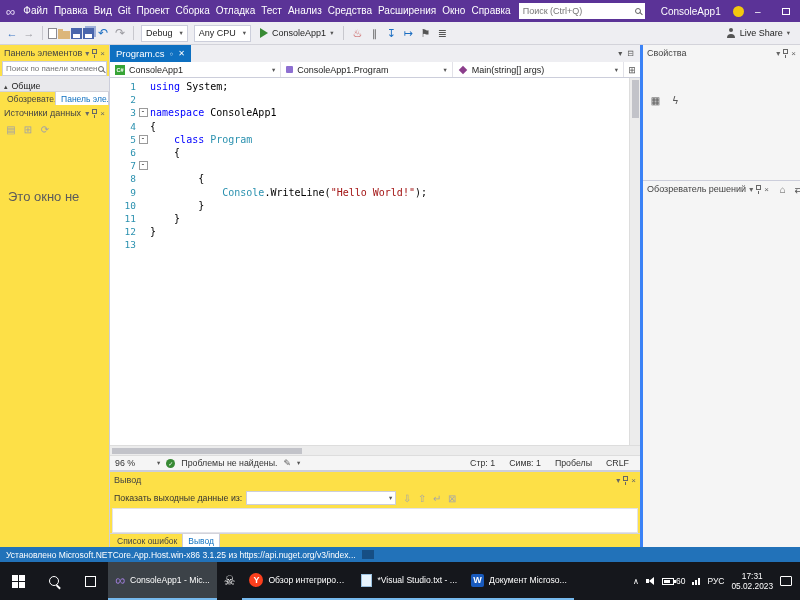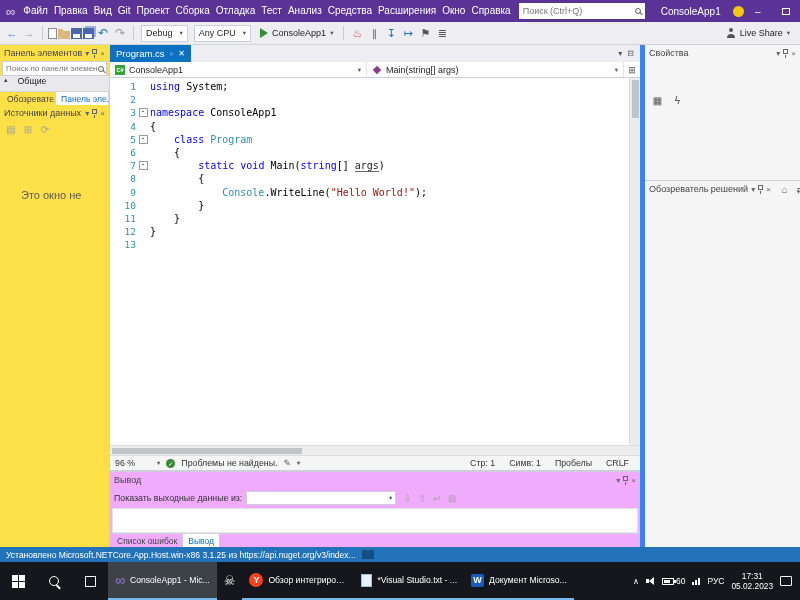--- a/index.html
+++ b/index.html
@@ -78,28 +78,28 @@
   .hic{color:#666;font-size:8px}
   .pin{width:5px;height:5px;border:1px solid #666;position:relative;display:inline-block;margin-top:-4px}
   .pin::after{content:'';position:absolute;left:1px;top:5px;width:1px;height:3px;background:#666}
   .tool-tabs{height:14px;display:flex;align-items:stretch;padding-left:2px;font-size:8.5px;border-top:1px solid #D3D3DA;flex:none}
   .tool-tab{padding:0 5px;display:flex;align-items:center;color:#444;white-space:nowrap;overflow:hidden}
   .tool-tab.act{background:#fff;color:#0E70C1;border-left:1px solid #CCCEDB;border-right:1px solid #CCCEDB}
 
   
   .toolbox{width:110px;background:#fde047;border-right:1px solid #CCCEDB;display:flex;flex-direction:column;flex:none}
   .tb-search{margin:0 2px;height:15px;background:#fff;border:1px solid #CCCEDB;display:flex;align-items:center;justify-content:space-between;padding:0 3px;color:#767676;font-size:8px;white-space:nowrap;overflow:hidden;flex:none}
-  .tb-group{height:15px;display:flex;align-items:flex-start;gap:10px;padding:0 4px;background:#E9E9EC;font-size:8.8px;flex:none}
+  .tb-group{height:15px;display:flex;align-items:flex-end;gap:4px;padding:0 4px;background:#E9E9EC;font-size:8.8px;flex:none}
   .exp2{font-size:7px;color:#444}
   .tb-body{flex:1;min-height:0}
   .tb-empty{padding:10px 5px;color:#5B5B5B;text-align:center;font-size:8.8px;line-height:1.35}
   .ds-icons{height:16px;display:flex;align-items:center;gap:5px;padding:0 5px;flex:none}
   .ds-icons .tbi{color:#A0A0A6;width:12px;height:12px;font-size:10px}
   .ds-body{height:95px;position:relative;flex:none}
-  .ds-note{position:absolute;top:52px;left:21px;font-size:11px;color:#5B5B5B}
+  .ds-note{position:absolute;top:52px;left:8px;font-size:13px;color:#5B5B5B}
 
   
   .editor-col{flex:1;display:flex;flex-direction:column;min-width:0;background:#fff}
   .tabrow{height:17px;background:#EEEEF2;display:flex;align-items:stretch;font-size:9.5px;flex:none}
   .doc-tab{background:#0E70C1;color:#fff;display:flex;align-items:center;gap:5px;padding:0 6px}
   .doc-tab .circ{font-size:6px}
   .doc-tab .x{font-size:8px}
   .tabrow-right{margin-left:auto;display:flex;align-items:center;gap:5px;color:#555;padding:0 6px;font-size:8px}
   .breadcrumb{height:16px;border-bottom:1px solid #CCCEDB;display:flex;align-items:stretch;background:#fff;font-size:9px;flex:none}
   .bc{flex:1;display:flex;align-items:center;gap:4px;padding:0 5px;border-right:1px solid #E2E2E8;min-width:0}
@@ -122,28 +122,28 @@
   .vscroll{width:11px;background:#ECECEC;border-left:1px solid #DDD;position:relative;flex:none}
   .vthumb{position:absolute;top:2px;left:2px;width:7px;height:38px;background:#C2C3C9}
   .hscroll{height:10px;background:#ECECEC;border-top:1px solid #DDD;position:relative;flex:none}
   .hthumb{position:absolute;left:2px;top:2px;height:6px;width:190px;background:#C2C3C9}
   .edstatus{height:15px;background:#F5F5F5;border-top:1px solid #DDD;display:flex;align-items:center;gap:6px;padding:0 5px;font-size:8.8px;color:#333;flex:none}
   .zoom{display:flex;align-items:center;gap:22px}
   .okball{width:9px;height:9px;border-radius:50%;background:#388A34;color:#fff;font-size:6px;display:flex;align-items:center;justify-content:center;flex:none}
   .pencil{font-size:9px;color:#555}
   .ed-right{margin-left:auto;display:flex;gap:14px;padding-right:6px}
 
-  .output{height:77px;border-top:2px solid #CCCEDB;display:flex;flex-direction:column;flex:none;background:#f0abfc}
+  .output{height:77px;border-top:2px solid #CCCEDB;display:flex;flex-direction:column;flex:none;background:#fde047}
   .out-toolbar{height:20px;display:flex;align-items:center;gap:4px;padding:0 4px;font-size:8.8px;color:#333;flex:none}
   .out-combo{width:150px;height:14px;background:#fff;border:1px solid #CCCEDB;display:flex;align-items:center;justify-content:flex-end;padding:0 3px}
   .out-toolbar .tbi{color:#A6A6A6;width:14px;height:14px;font-size:10px}
   .out-content{flex:1;background:#fff;border:1px solid #E2E2E8;margin:0 2px}
 
   
-  .right-col{width:160px;background:#F5F5F5;border-left:5px solid #3b82f6;display:flex;flex-direction:column;flex:none}
+  .right-col{width:160px;background:#F5F5F5;border-left:3px solid #3b82f6;display:flex;flex-direction:column;flex:none}
   .props{height:136px;display:flex;flex-direction:column;border-bottom:1px solid #CCCEDB;flex:none}
   .props-gap{height:30px}
   .props-toolbar{height:18px;display:flex;align-items:center;gap:7px;padding:0 6px}
   .props-toolbar .tbi{width:13px;height:13px;font-size:10px;color:#555}
   .solx{flex:1;display:flex;flex-direction:row;min-height:0}
   .solx-toolbar{height:17px;display:flex;align-items:center;gap:2px;padding:0 3px;flex:none}
   .solx-toolbar .tbi{width:14px;height:14px;font-size:10px}
   .solx-toolbar .tbi:last-child{border:1px solid #7FB2E5;background:#D8E6F2}
   .solx-search{margin:1px 2px;height:15px;background:#fff;border:1px solid #CCCEDB;display:flex;align-items:center;gap:3px;padding:0 3px;color:#767676;font-size:7.5px;flex:none}
   .solx-search .txt{flex:1;white-space:nowrap;overflow:hidden}
@@ -326,20 +326,25 @@
         </div>
       </div>
 
       <div class="breadcrumb">
         <div class="bc">
           <span class="bi-proj">C#</span>
           <span class="lbl">ConsoleApp1</span>
           <span class="car">▾</span>
         </div>
         <div class="bc">
+          <span class="bi-class"></span>
+          <span class="lbl">ConsoleApp1.Program</span>
+          <span class="car">▾</span>
+        </div>
+        <div class="bc">
           <span class="bi-method"></span>
           <span class="lbl">Main(string[] args)</span>
           <span class="car">▾</span>
         </div>
         <div class="bcsplit">⊞</div>
       </div>
 
       <div class="code-area">
         <div class="code-scroll">
             <div class="code-line">
@@ -374,21 +379,20 @@
             <div class="code-line">
               <span class="ln">6</span>
               <span class="fold"></span>
               <span class="ct"><span class="pl">    {</span></span>
             </div>
             <div class="code-line">
               <span class="ln">7</span>
               <span class="fold">
                 <span class="fbox">-</span>
               </span>
-              <span class="ct"><span class="pl">        </span><span class="kw">static</span><span class="pl"> </span><span class="kw">void</span><span class="pl"> Main(</span><span class="kw">string</span><span class="pl">[] </span><span class="ul">args</span><span class="pl">)</span></span>
             </div>
             <div class="code-line">
               <span class="ln">8</span>
               <span class="fold"></span>
               <span class="ct"><span class="pl">        {</span></span>
             </div>
             <div class="code-line">
               <span class="ln">9</span>
               <span class="fold"></span>
               <span class="ct"><span class="pl">            </span><span class="ty">Console</span><span class="pl">.WriteLine(</span><span class="st">"Hello World!"</span><span class="pl">);</span></span>

